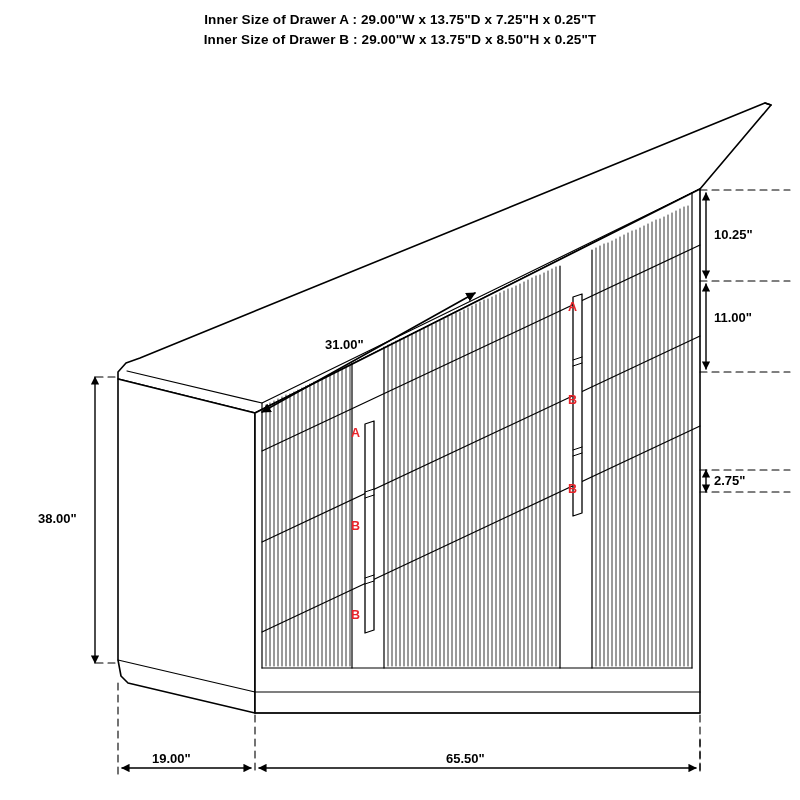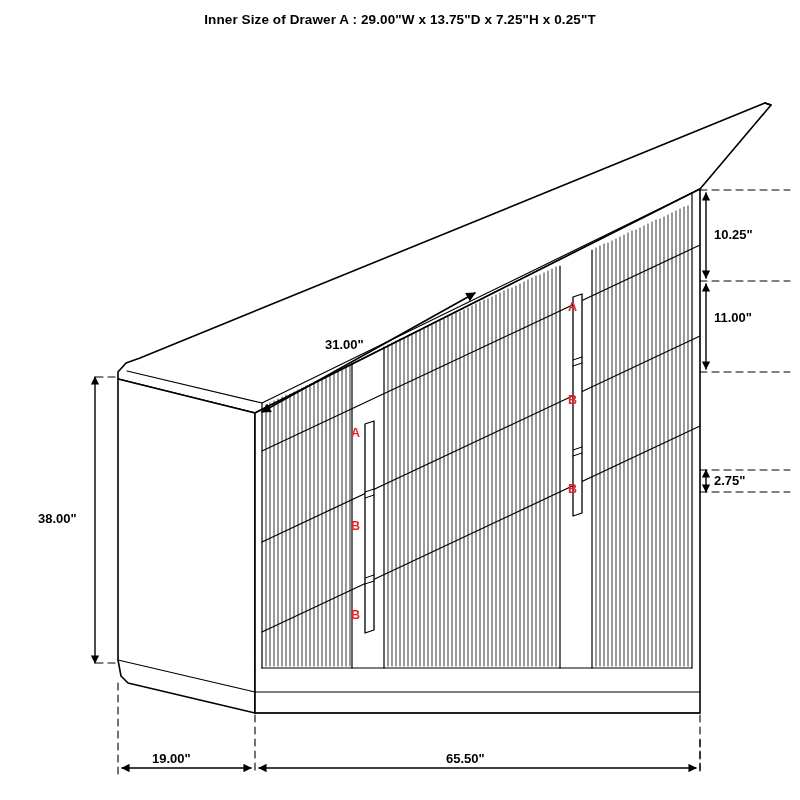--- a/index.html
+++ b/index.html
@@ -53,20 +53,21 @@
     color: #e8242a;
   }
 </style>
 </head>
 <body>
 
 <div id="stage">
 
   <div class="header">
     <div>Inner Size of Drawer A : 29.00"W x 13.75"D x 7.25"H x 0.25"T</div>
+    <div>Inner Size of Drawer B : 29.00"W x 13.75"D x 8.50"H x 0.25"T</div>
   </div>
 
   <svg class="diagram" viewBox="0 0 800 800">
     <g fill="none" stroke="#000000" stroke-width="1.6" stroke-linejoin="round" stroke-linecap="round">
 
       <path d="M 771 105 L 700 189 L 255 413 L 118 379 L 118 372 L 126 363 L 140 358 L 765 103 Z" fill="#ffffff"></path>
       <path d="M 765 103 L 771 105"></path>
 
       <path d="M 700 189 L 262 403 L 127 371" stroke-width="1.2"></path>
 

